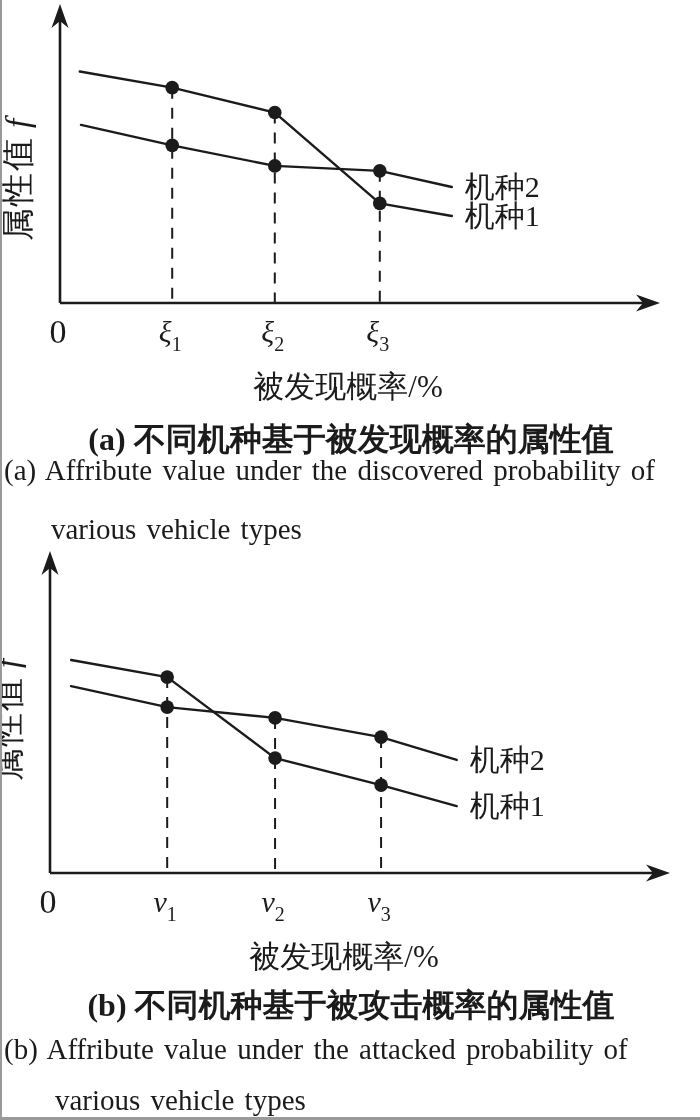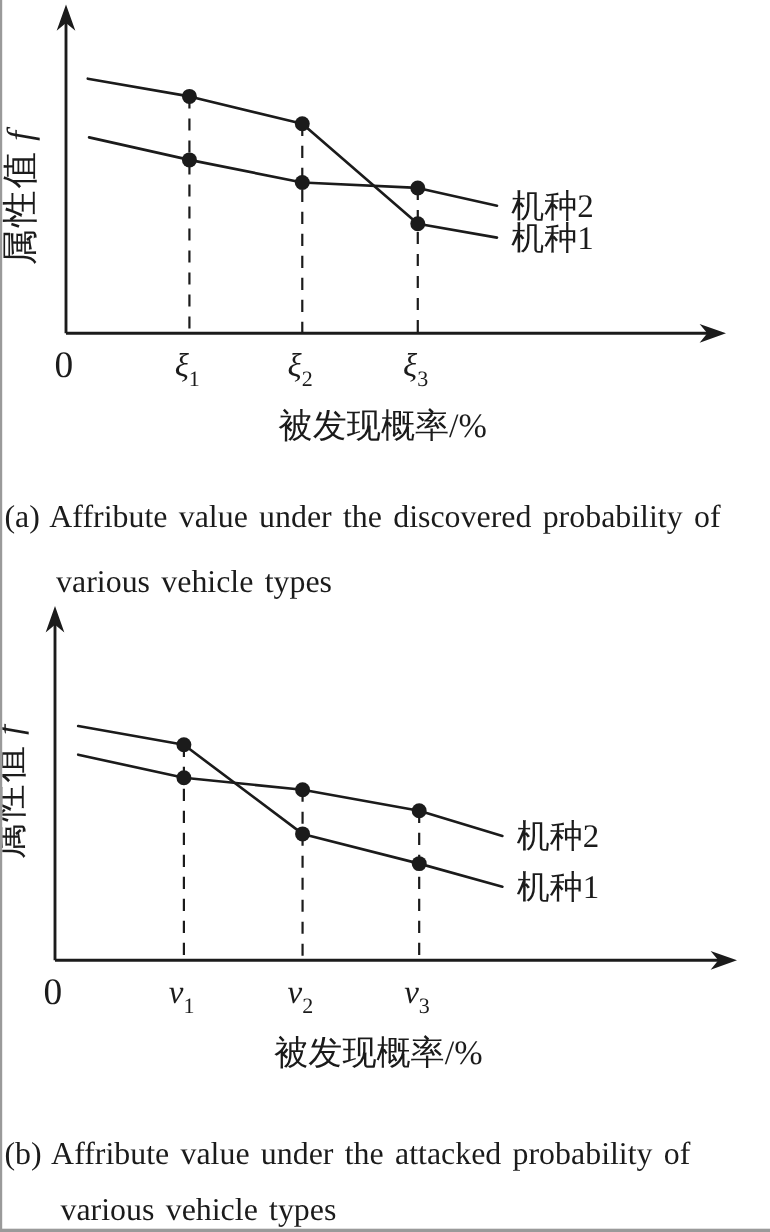--- a/index.html
+++ b/index.html
@@ -79,19 +79,21 @@
       <circle cx="379.08000000000004" cy="737.1" r="6.8" class="ink"></circle>
       <text x="467.72" y="769.9" class="legend">机种2</text>
       <text x="46" y="913" text-anchor="middle" class="origin">0</text>
       <text x="163.18" y="912" text-anchor="middle" class="tick"><tspan class="tick-base">v</tspan><tspan class="tick-sub" dy="9">1</tspan></text>
       <text x="271.06" y="912" text-anchor="middle" class="tick"><tspan class="tick-base">v</tspan><tspan class="tick-sub" dy="9">2</tspan></text>
       <text x="377.08000000000004" y="912" text-anchor="middle" class="tick"><tspan class="tick-base">v</tspan><tspan class="tick-sub" dy="9">3</tspan></text>
       <text x="342" y="967" text-anchor="middle" class="xlabel">被发现概率/%</text>
       <text x="17" y="720" text-anchor="middle" class="ylabel" transform="rotate(-90 17 720)"><tspan>属性值</tspan><tspan class="yvar" dx="8">f</tspan></text>
     </svg>
 
+  <div class="cap cap-cn" style="top:421px;">(a) 不同机种基于被发现概率的属性值</div>
   <div class="cap cap-en" style="top:454px;left:2px;">(a)  Affribute value under the discovered probability of</div>
   <div class="cap cap-en" style="top:513px;left:49px;">various vehicle types</div>
 
+  <div class="cap cap-cn" style="top:987px;">(b) 不同机种基于被攻击概率的属性值</div>
   <div class="cap cap-en" style="top:1033px;left:2px;">(b)  Affribute value under the attacked probability of</div>
   <div class="cap cap-en" style="top:1084px;left:53px;">various vehicle types</div>
 
 </div>
 
 </body></html>

